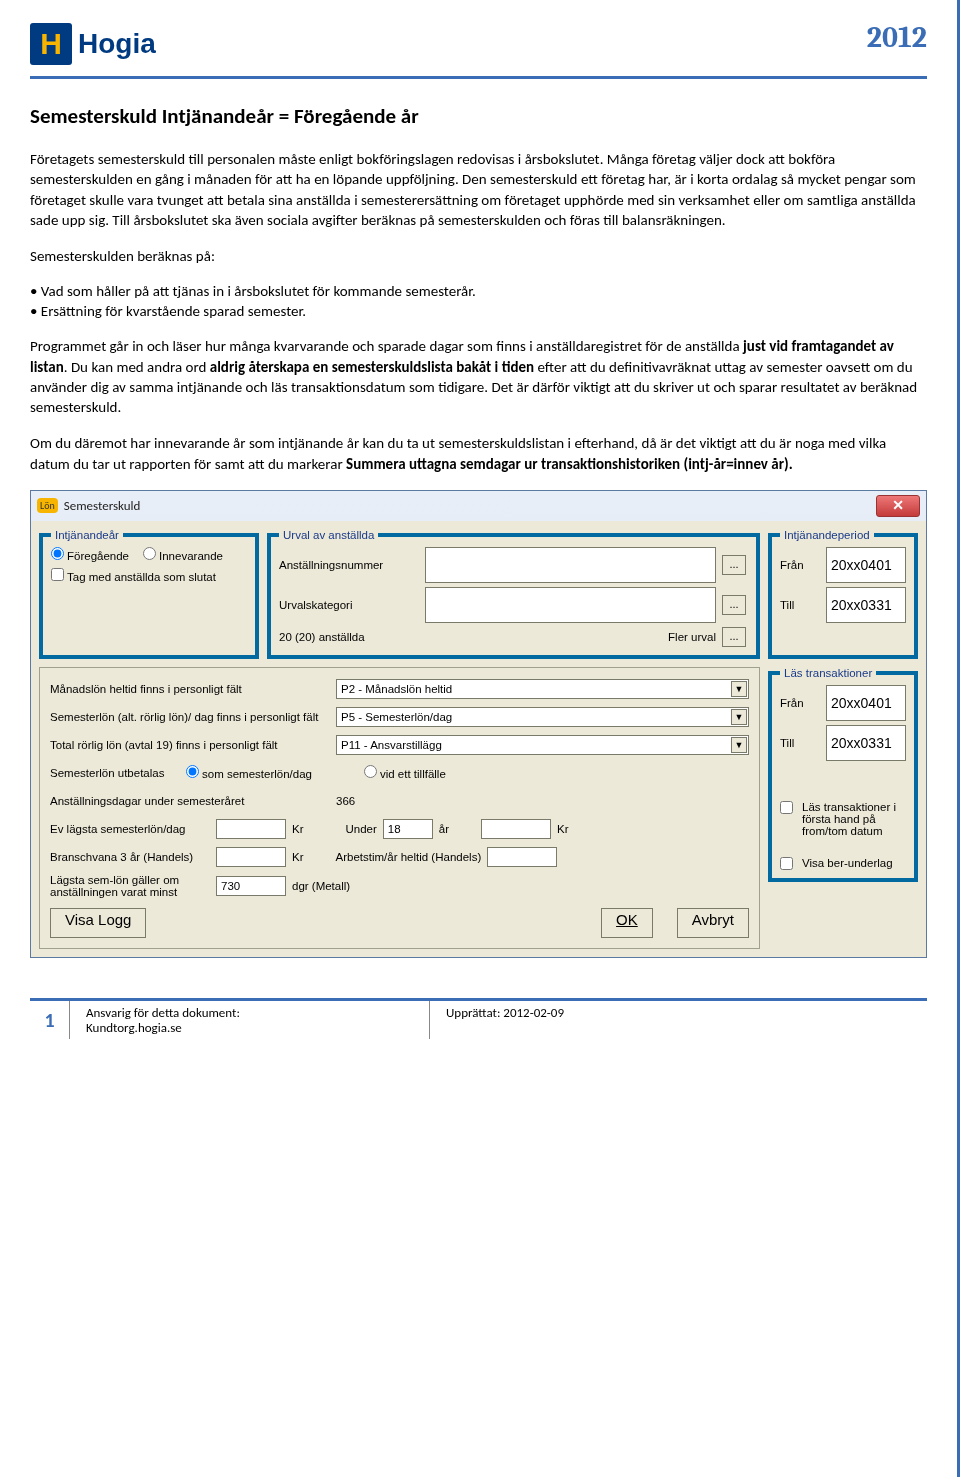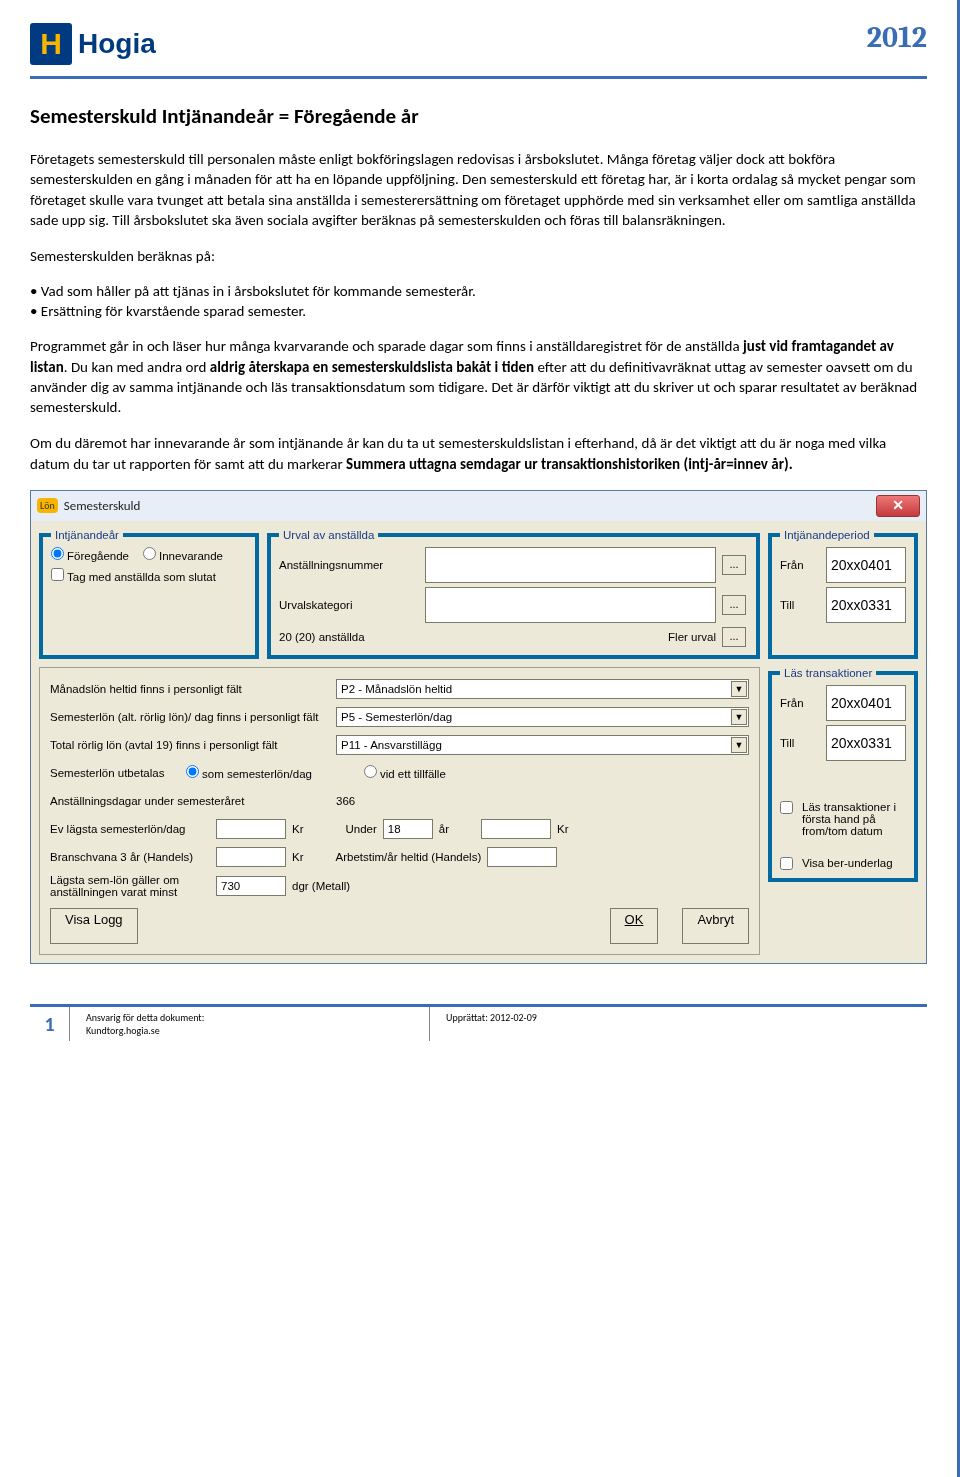--- a/index.html
+++ b/index.html
@@ -189,24 +189,24 @@
     border: 1px solid #7a7a6a;
     height: 20px;
     width: 70px;
     padding: 1px 4px;
     font-family: Tahoma, sans-serif;
     font-size: 11.5px;
   }
   .btn {
     border: 1px solid #7a7a6a;
     background: #ece9d8;
-    height: 36px;
+    height: 30px;
     padding: 0 14px;
     font-family: Tahoma, sans-serif;
-    font-size: 13px;
+    font-size: 15px;
     text-align: center;
     line-height: 22px;
   }
   .btn-row { display: flex; justify-content: space-between; margin-top: 10px; }
   .btn-row-right { display: flex; gap: 24px; }
   input[type=radio], input[type=checkbox] { margin: 0 3px 0 0; }
 
   
   .footer {
     margin-top: 40px;
@@ -220,21 +220,21 @@
     color: #3a6db5;
     font-size: 20px;
     font-weight: bold;
     display: flex;
     align-items: center;
     justify-content: center;
     border-right: 1px solid #888;
   }
   .footcol {
     padding: 4px 16px;
-    font-size: 10px;
+    font-size: 13px;
     border-right: 1px solid #888;
   }
   .footcol:last-child { border-right: none; }
 </style>
 </head>
 <body>
 
 <div class="page">
 
   <div class="header">

